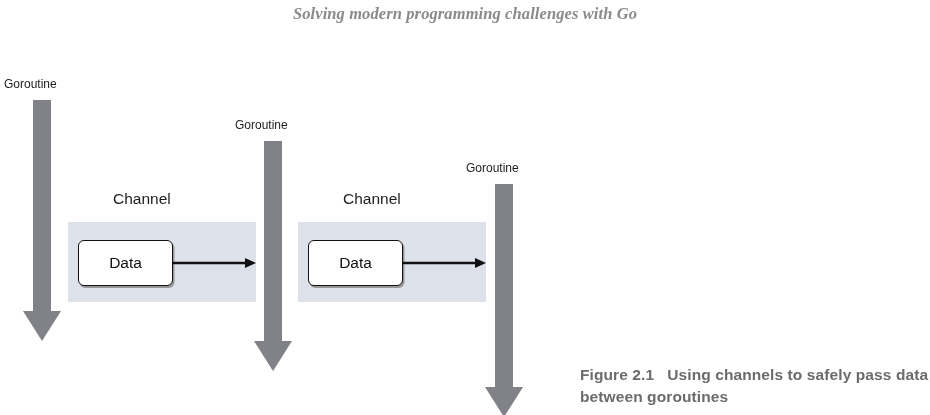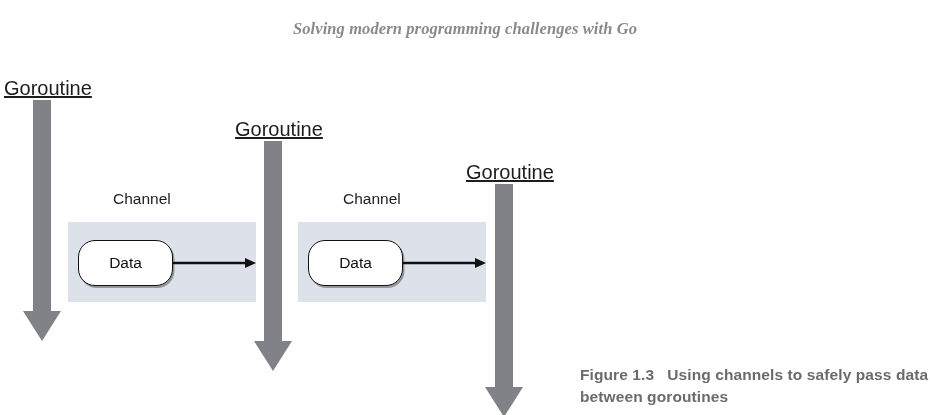--- a/index.html
+++ b/index.html
@@ -40,25 +40,24 @@
     left: 0;
     top: 0;
     width: 930px;
     height: 415px;
   }
 
   .goroutine-group { position: absolute; }
 
   .goroutine-label {
     position: absolute;
-    font-size: 20px;
+    font-size: 12px;
     color: #1d1d1d;
     white-space: nowrap;
     line-height: 1;
-    text-decoration: underline;
   }
 
   .goroutine-arrow {
     position: absolute;
     display: block;
     overflow: visible;
   }
 
   
   .channel-group { position: absolute; }
@@ -73,21 +72,21 @@
 
   .channel-box {
     position: absolute;
     background: #dde2ea;
   }
 
   .data-pill {
     position: absolute;
     background: #ffffff;
     border: 1.6px solid #111111;
-    border-radius: 17px;
+    border-radius: 6px;
     box-sizing: border-box;
     display: flex;
     align-items: center;
     justify-content: center;
     font-size: 15.5px;
     color: #111111;
     box-shadow: 1.5px 2px 0 rgba(90,90,90,0.55);
   }
 
   .data-arrow {
@@ -108,21 +107,21 @@
     line-height: 1.45;
     letter-spacing: 0.1px;
   }
   .caption .cap-num { margin-right: 13px; }
 </style>
 </head>
 <body>
 
 <div id="page">
 
-  <div class="running-head" style="color: rgb(138, 138, 138); margin-top: 15px;">Solving modern programming challenges with Go</div>
+  <div class="running-head" style="color: rgb(138, 138, 138);">Solving modern programming challenges with Go</div>
 
   <div class="figure-area">
 
     <div class="goroutine-group">
       <div class="goroutine-label" id="g1-label" style="left: 4px; top: 78px; color: rgb(29, 29, 29);">Goroutine</div>
       <svg class="goroutine-arrow" id="g1-arrow" xmlns="http://www.w3.org/2000/svg" width="38" height="241" viewBox="0 0 38 241" style="left: 23px; top: 100px;">
           <path d="M10,0 L28,0 L28,211 L38,211 L19,241 L0,211 L10,211 Z" fill="#808287"></path>
         </svg>
     </div>
 
@@ -160,16 +159,16 @@
     <div class="goroutine-group">
       <div class="goroutine-label" id="g3-label" style="left: 466px; top: 162px; color: rgb(29, 29, 29);">Goroutine</div>
       <svg class="goroutine-arrow" id="g3-arrow" xmlns="http://www.w3.org/2000/svg" width="38" height="233" viewBox="0 0 38 233" style="left: 485px; top: 184px;">
           <path d="M10,0 L28,0 L28,203 L38,203 L19,233 L0,203 L10,203 Z" fill="#808287"></path>
         </svg>
     </div>
 
   </div>
 
   <div class="caption" style="color: rgb(107, 107, 107);">
-    <span class="cap-num">Figure 1.3</span><span>Using channels to safely pass data between goroutines</span>
+    <span class="cap-num">Figure 2.1</span><span>Using channels to safely pass data between goroutines</span>
   </div>
 
 </div>
 
 </body></html>

